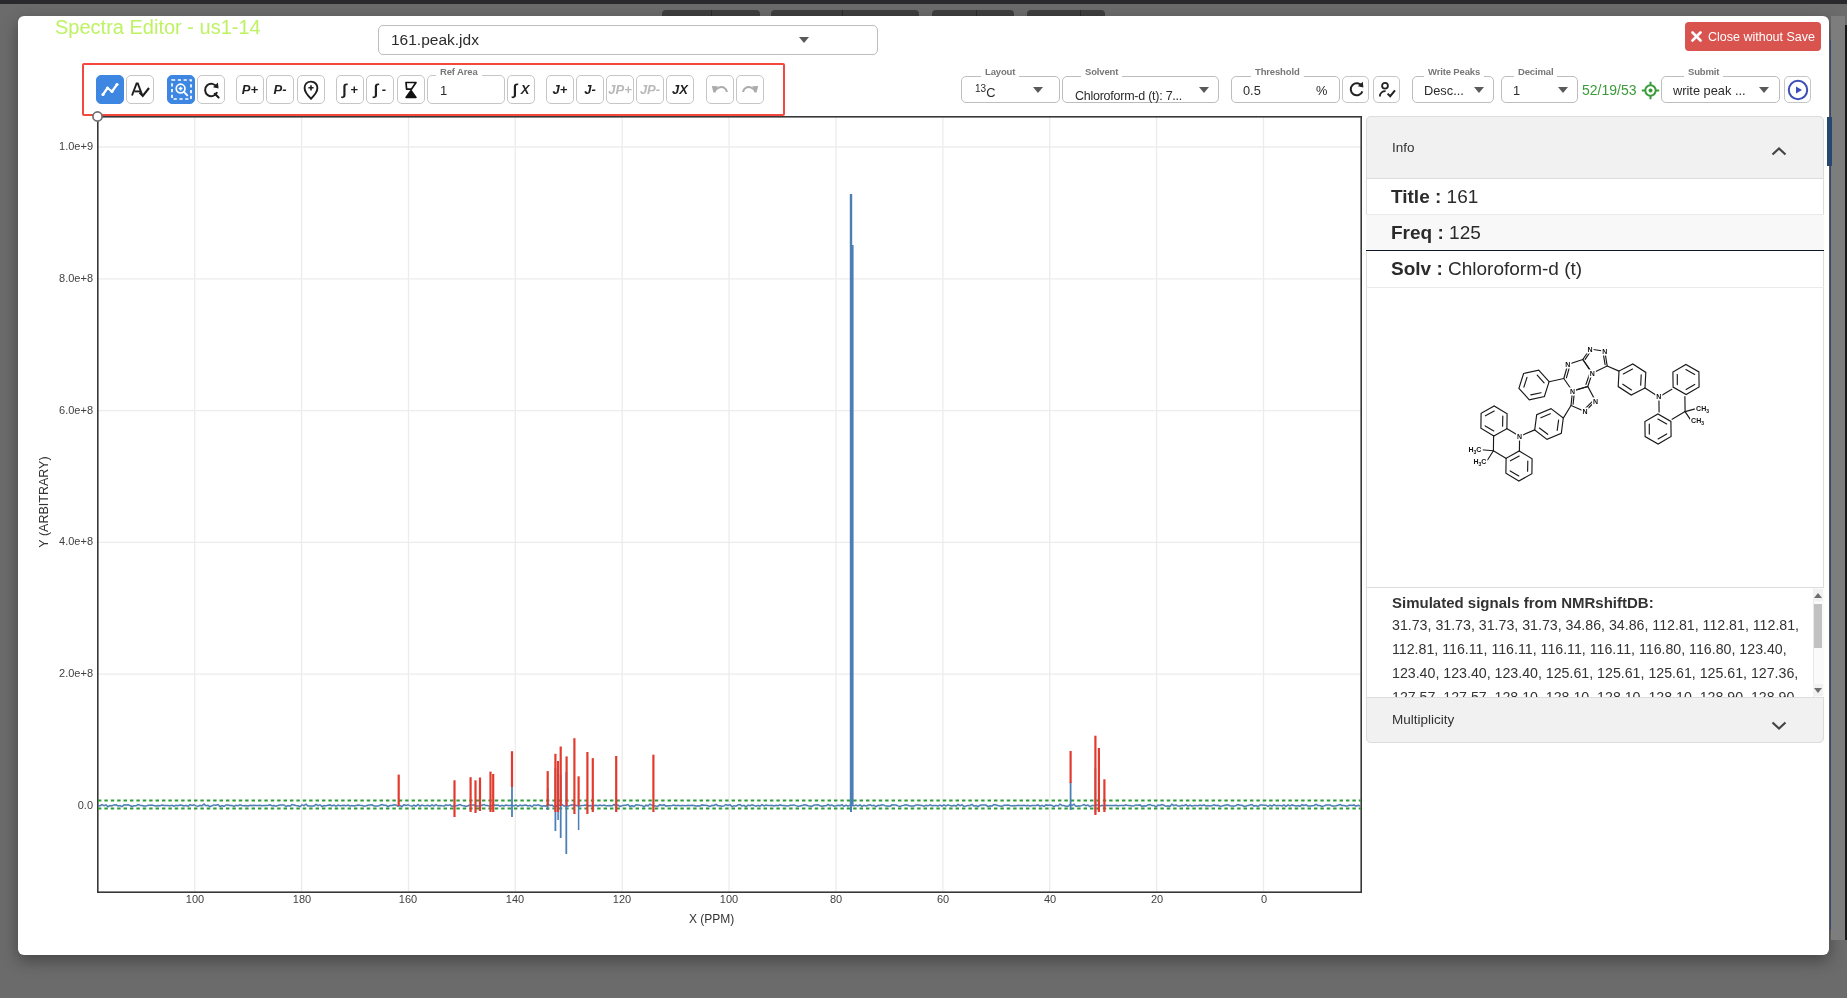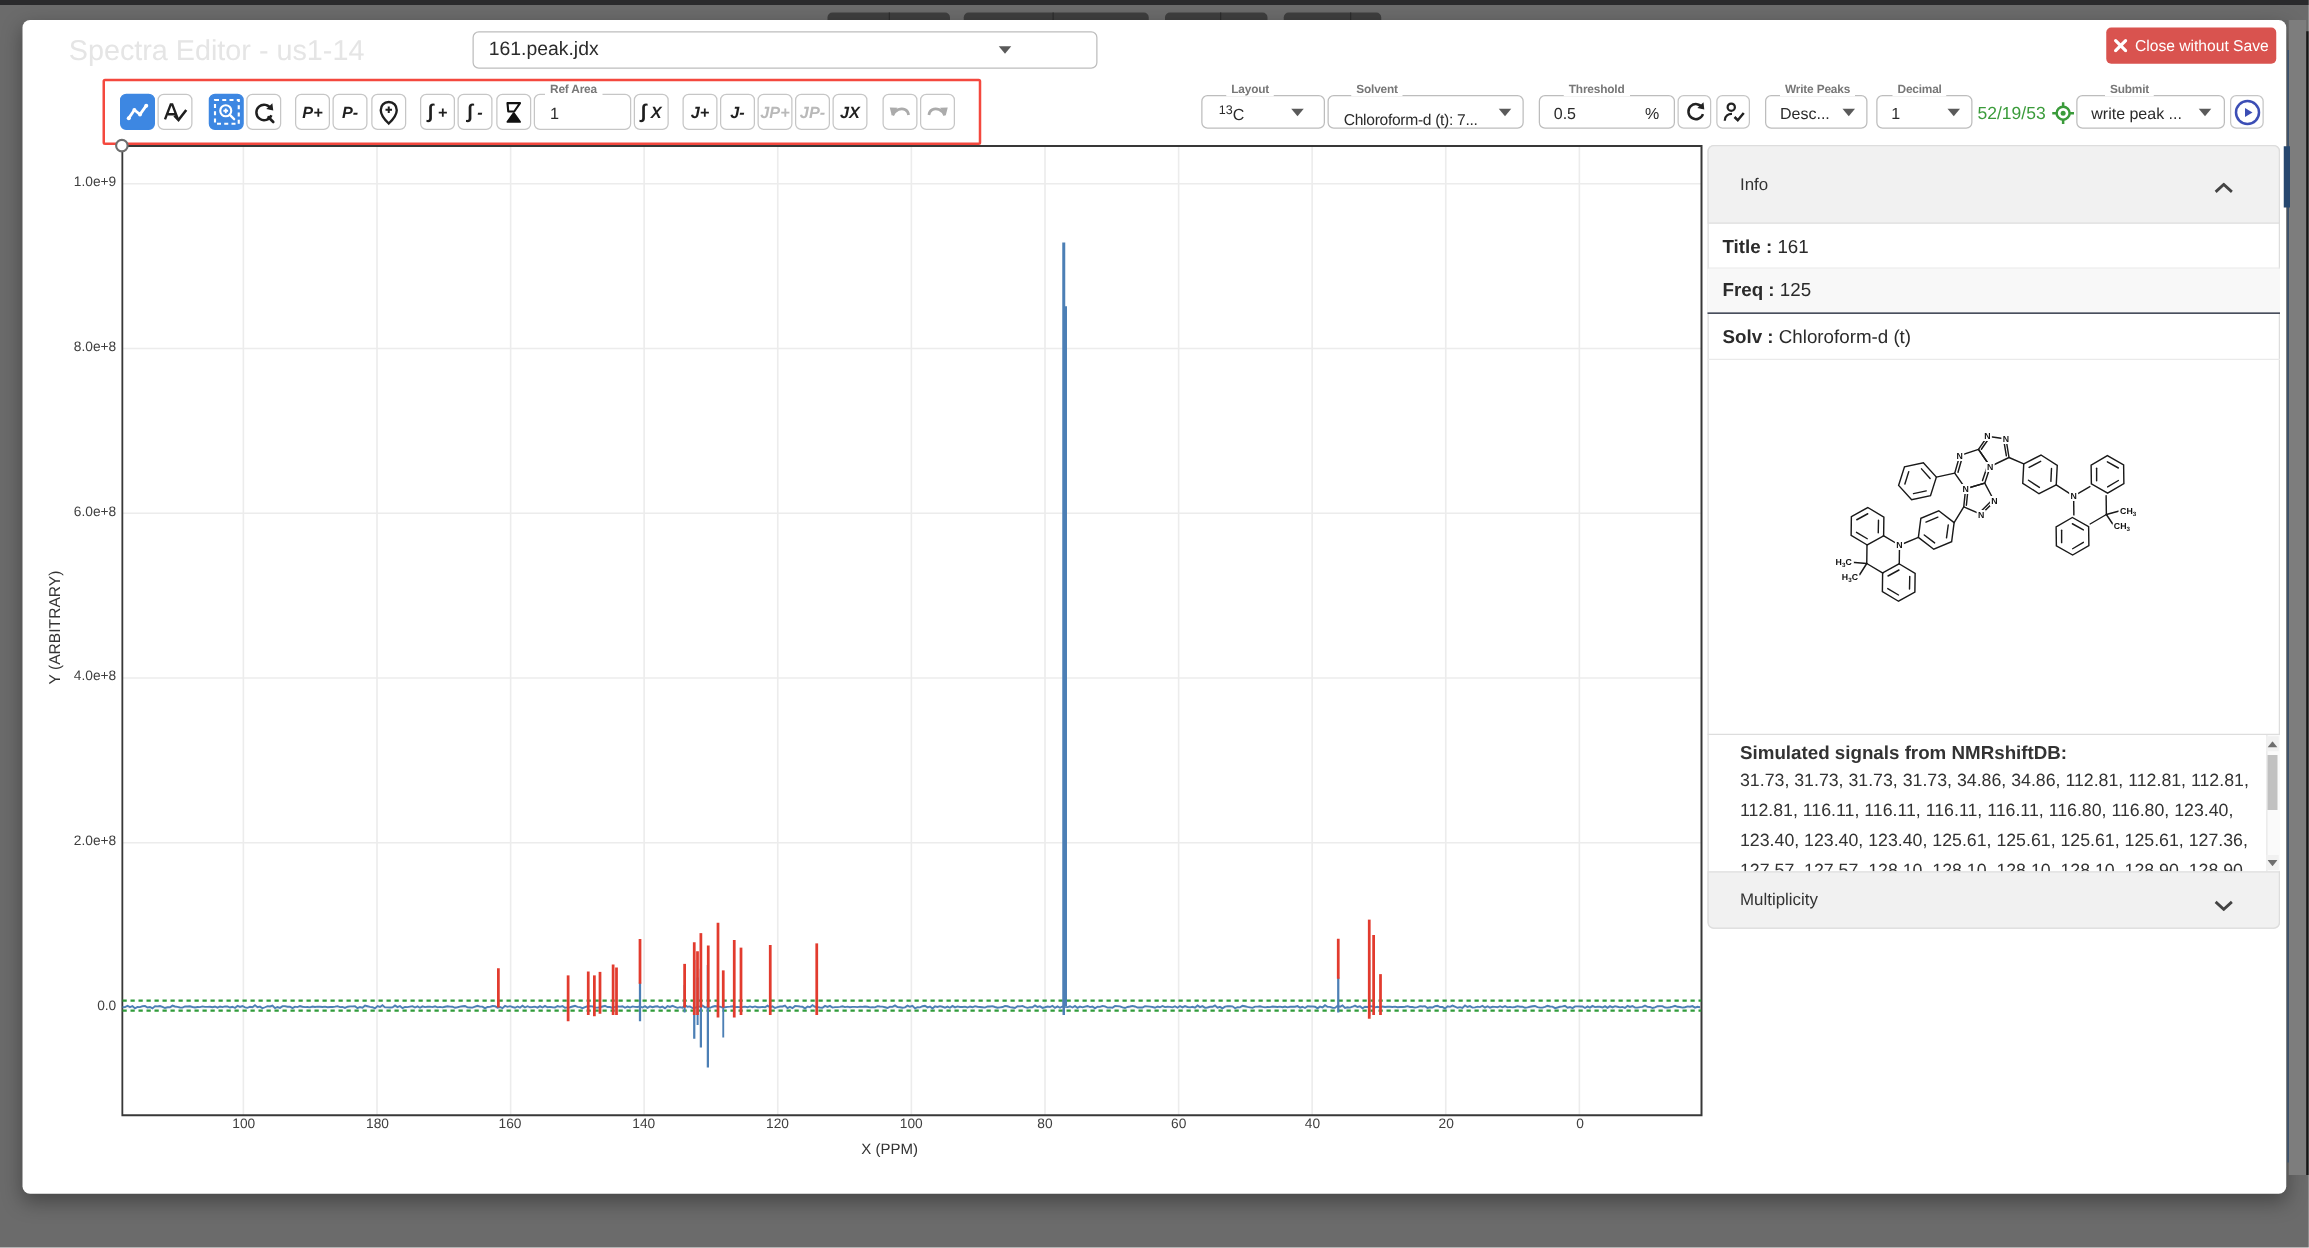--- a/index.html
+++ b/index.html
@@ -6,40 +6,40 @@
 .abs{position:absolute}
 .btn{position:absolute;width:28px;height:29px;background:#fff;border:1px solid #c6c6c6;border-radius:5px;box-sizing:border-box;display:flex;align-items:center;justify-content:center;font-weight:bold;font-style:italic;font-size:13px;color:#1f1f1f}
 .btn.blue{background:#3d87e2;border-color:#3d87e2}
 .btn.dis{color:#b9b9b9}
 .sel{position:absolute;background:#fff;border:1px solid #bdbdbd;border-radius:5px;box-sizing:border-box}
 .lbl{position:absolute;font-size:9.5px;font-weight:bold;color:#777;background:#ffffff;padding:0 4px;white-space:nowrap;letter-spacing:-0.15px}
 .selval{position:absolute;font-size:12.8px;color:#2b2b2b;white-space:nowrap}
 .caret{position:absolute;width:0;height:0;border-left:5.5px solid transparent;border-right:5.5px solid transparent;border-top:6.5px solid #5a5a5a}
 .xtick{position:absolute;font-size:11px;color:#3f3f3f;width:40px;text-align:center}
 .ytick{position:absolute;font-size:11px;color:#3f3f3f;width:60px;text-align:right}
-.irow{position:absolute;left:1366px;width:458px;box-sizing:border-box;font-size:15px;color:#2b2b2b;padding-left:12px;display:flex;align-items:center}
+.irow{position:absolute;left:1366px;width:458px;box-sizing:border-box;font-size:19px;color:#2b2b2b;padding-left:25px;display:flex;align-items:center}
 </style></head><body>
 
 <div class="abs" style="left:0;top:0;width:1847px;height:3.5px;background:#2a2a2c"></div>
 <div class="abs" style="left:662px;top:10px;width:98px;height:10px;background:#3e3e3e;border-radius:4px 4px 0 0"></div>
 <div class="abs" style="left:711px;top:10px;width:1px;height:10px;background:#2c2c2c"></div>
 <div class="abs" style="left:771px;top:10px;width:148px;height:10px;background:#3e3e3e;border-radius:4px 4px 0 0"></div>
 <div class="abs" style="left:842px;top:10px;width:1px;height:10px;background:#2c2c2c"></div>
 <div class="abs" style="left:932px;top:10px;width:82px;height:10px;background:#3e3e3e;border-radius:4px 4px 0 0"></div>
 <div class="abs" style="left:976px;top:10px;width:1px;height:10px;background:#2c2c2c"></div>
 <div class="abs" style="left:1027px;top:10px;width:78px;height:10px;background:#3e3e3e;border-radius:4px 4px 0 0"></div>
 <div class="abs" style="left:1080px;top:10px;width:1px;height:10px;background:#2c2c2c"></div>
 
 <div class="abs" style="left:18px;top:16px;width:1811px;height:939px;background:#fff;border-radius:6px;box-shadow:0 6px 16px rgba(0,0,0,.35)"></div>
 <div class="abs" style="left:1831px;top:16px;width:14px;height:924px;background:#7d7d7d"></div>
 <div class="abs" style="left:1845px;top:25px;width:2px;height:915px;background:#161616"></div>
 <div class="abs" style="left:1829.7px;top:40px;width:1.5px;height:890px;background:#2f4d71"></div>
 <div class="abs" style="left:1826.5px;top:117px;width:5px;height:49px;background:#26476f"></div>
 
-<div class="abs" style="left:55px;top:27px;font-size:23px;color:#e5e5e5">Spectra Editor - us1-14</div>
+<div class="abs" style="left:55px;top:16px;font-size:20px;color:#bef264">Spectra Editor - us1-14</div>
 <div class="sel" style="left:378px;top:25px;width:500px;height:30px"></div>
 <div class="selval" style="left:391px;top:31px;font-size:15.5px">161.peak.jdx</div>
 <div class="caret" style="left:799px;top:37px"></div>
 
 <div class="abs" style="left:1685px;top:22px;width:136px;height:29px;background:#d9534f;border-radius:4px;display:flex;align-items:center;justify-content:center;color:#fff;font-size:12.5px">
 <svg width="11" height="11" viewBox="0 0 11 11" style="margin-right:6px">
       <path d="M1.5 1.5 L9.5 9.5 M9.5 1.5 L1.5 9.5" stroke="#fff" stroke-width="2.6" stroke-linecap="round"></path>
     </svg>Close without Save</div>
 
 <div class="abs" style="left:82px;top:63px;width:703px;height:53px;border:2px solid #f4483e;border-radius:2px;box-sizing:border-box"></div>

